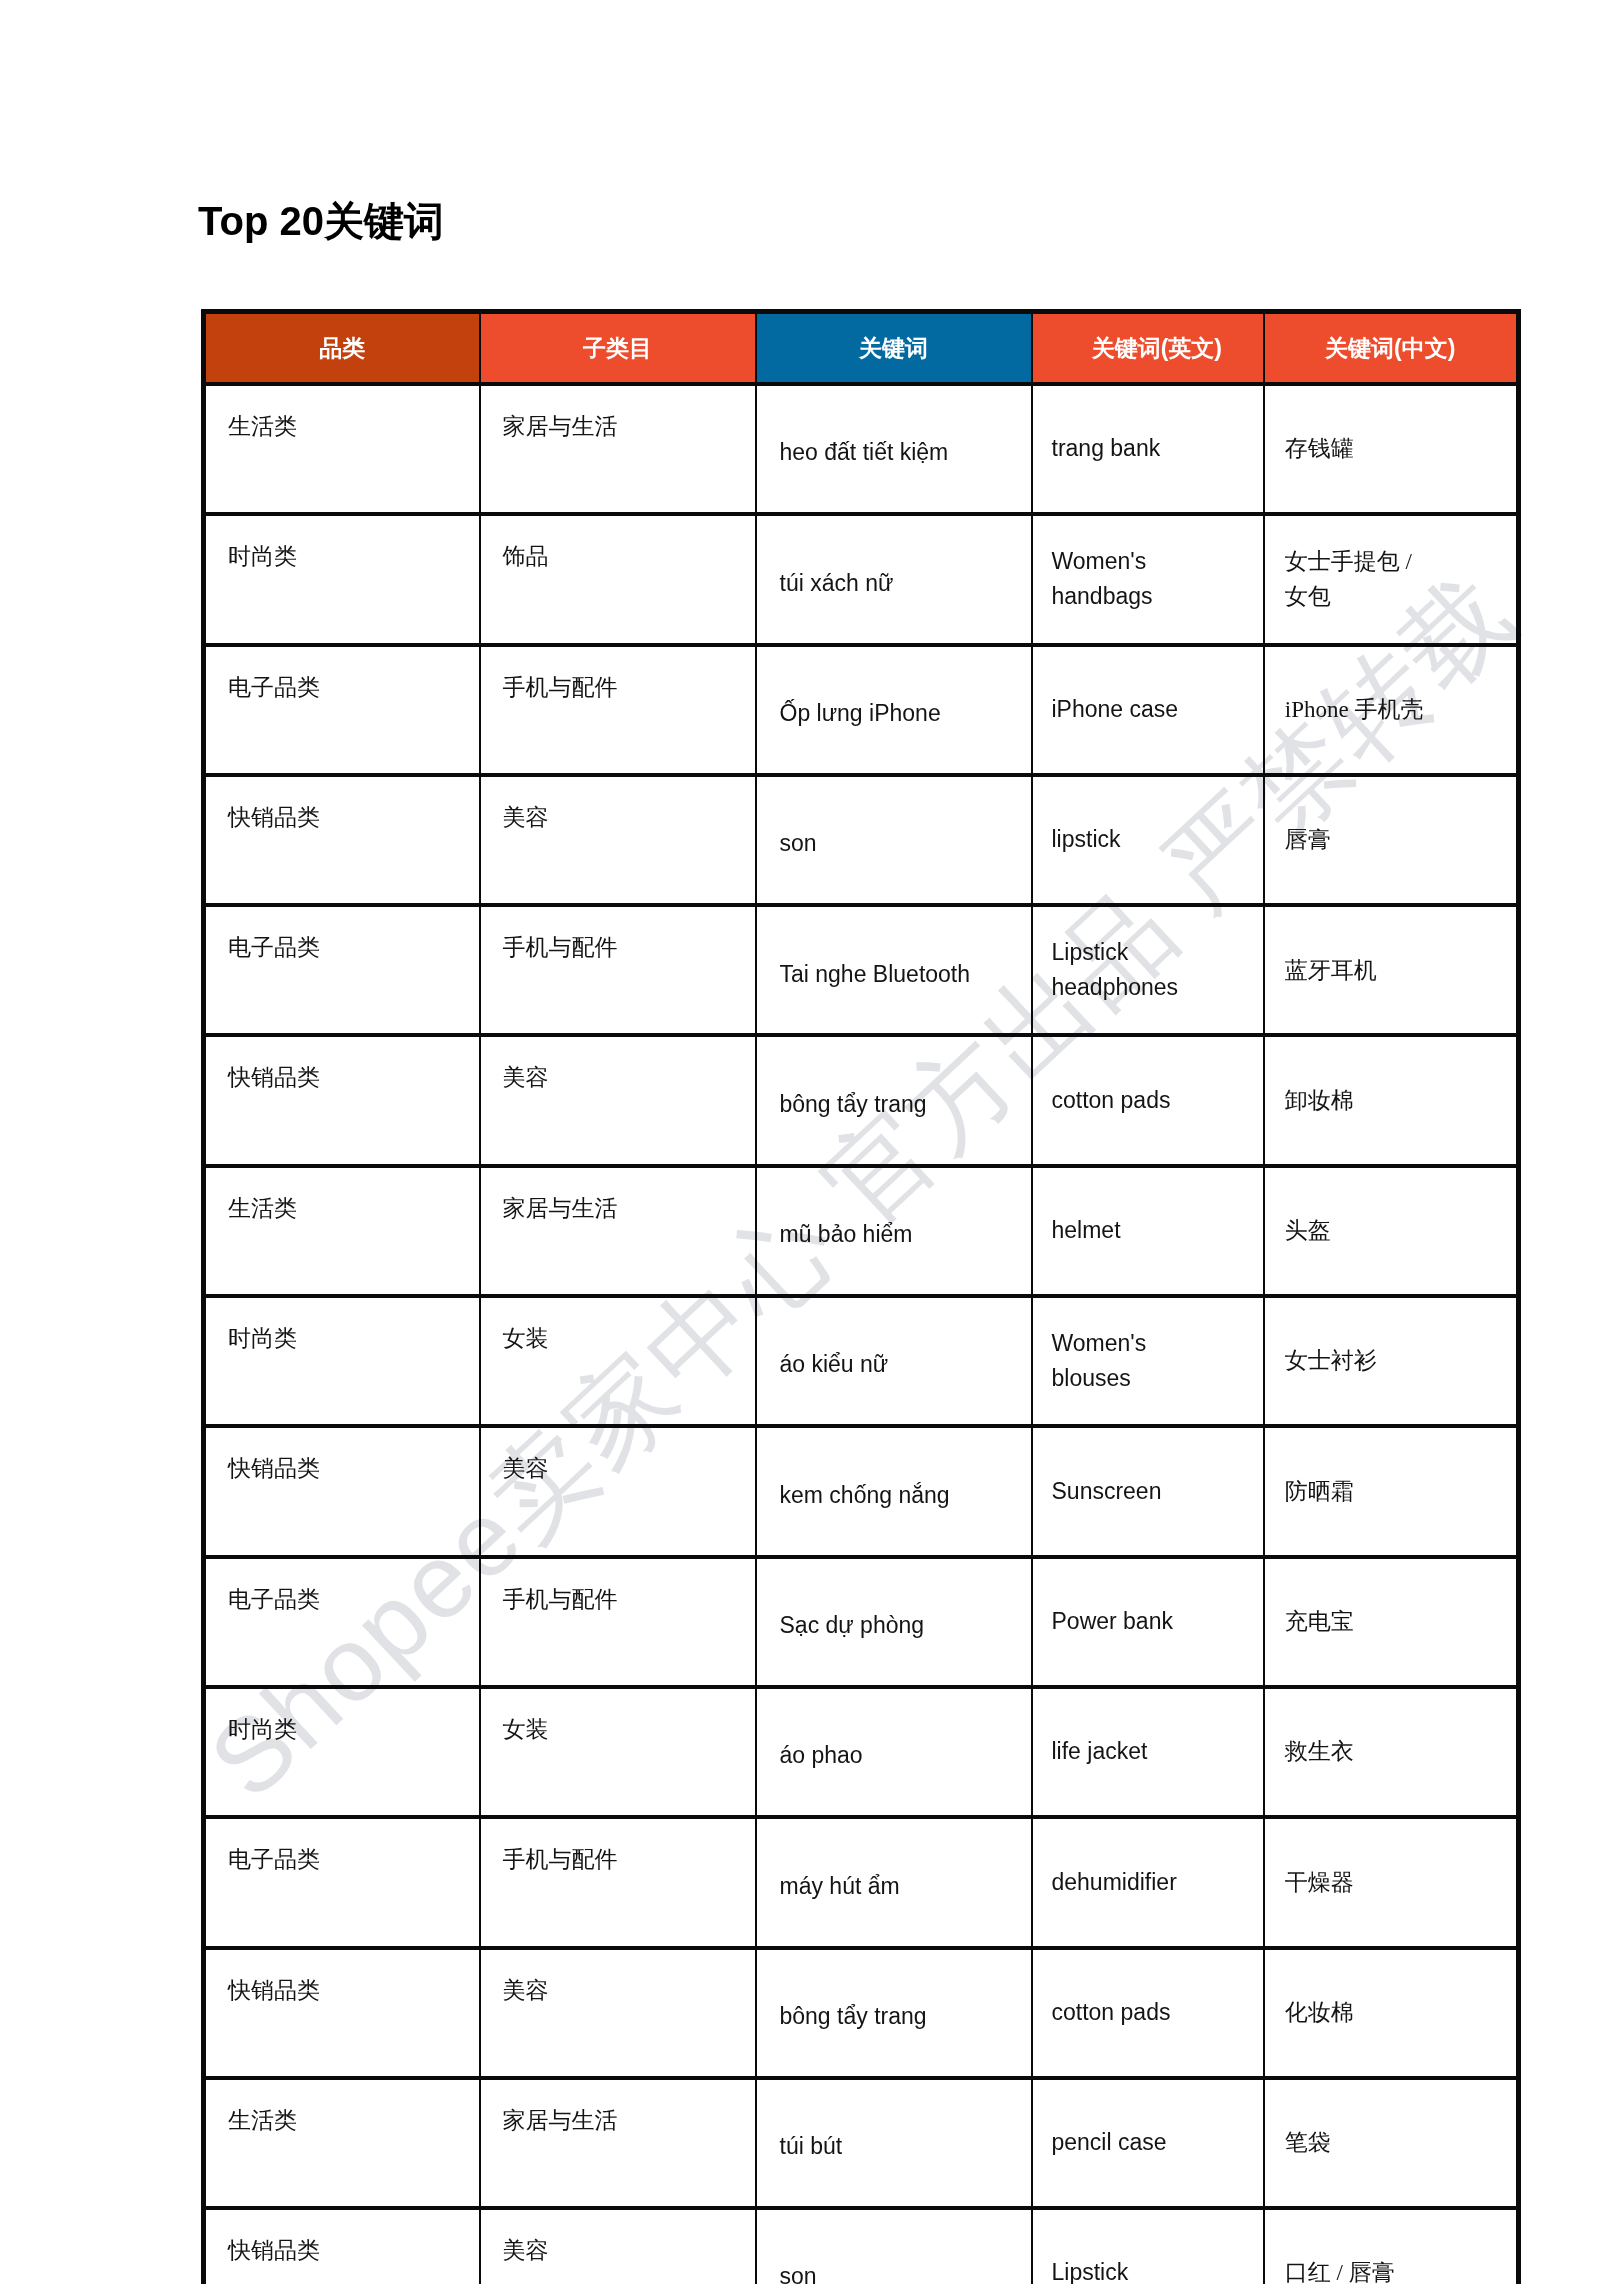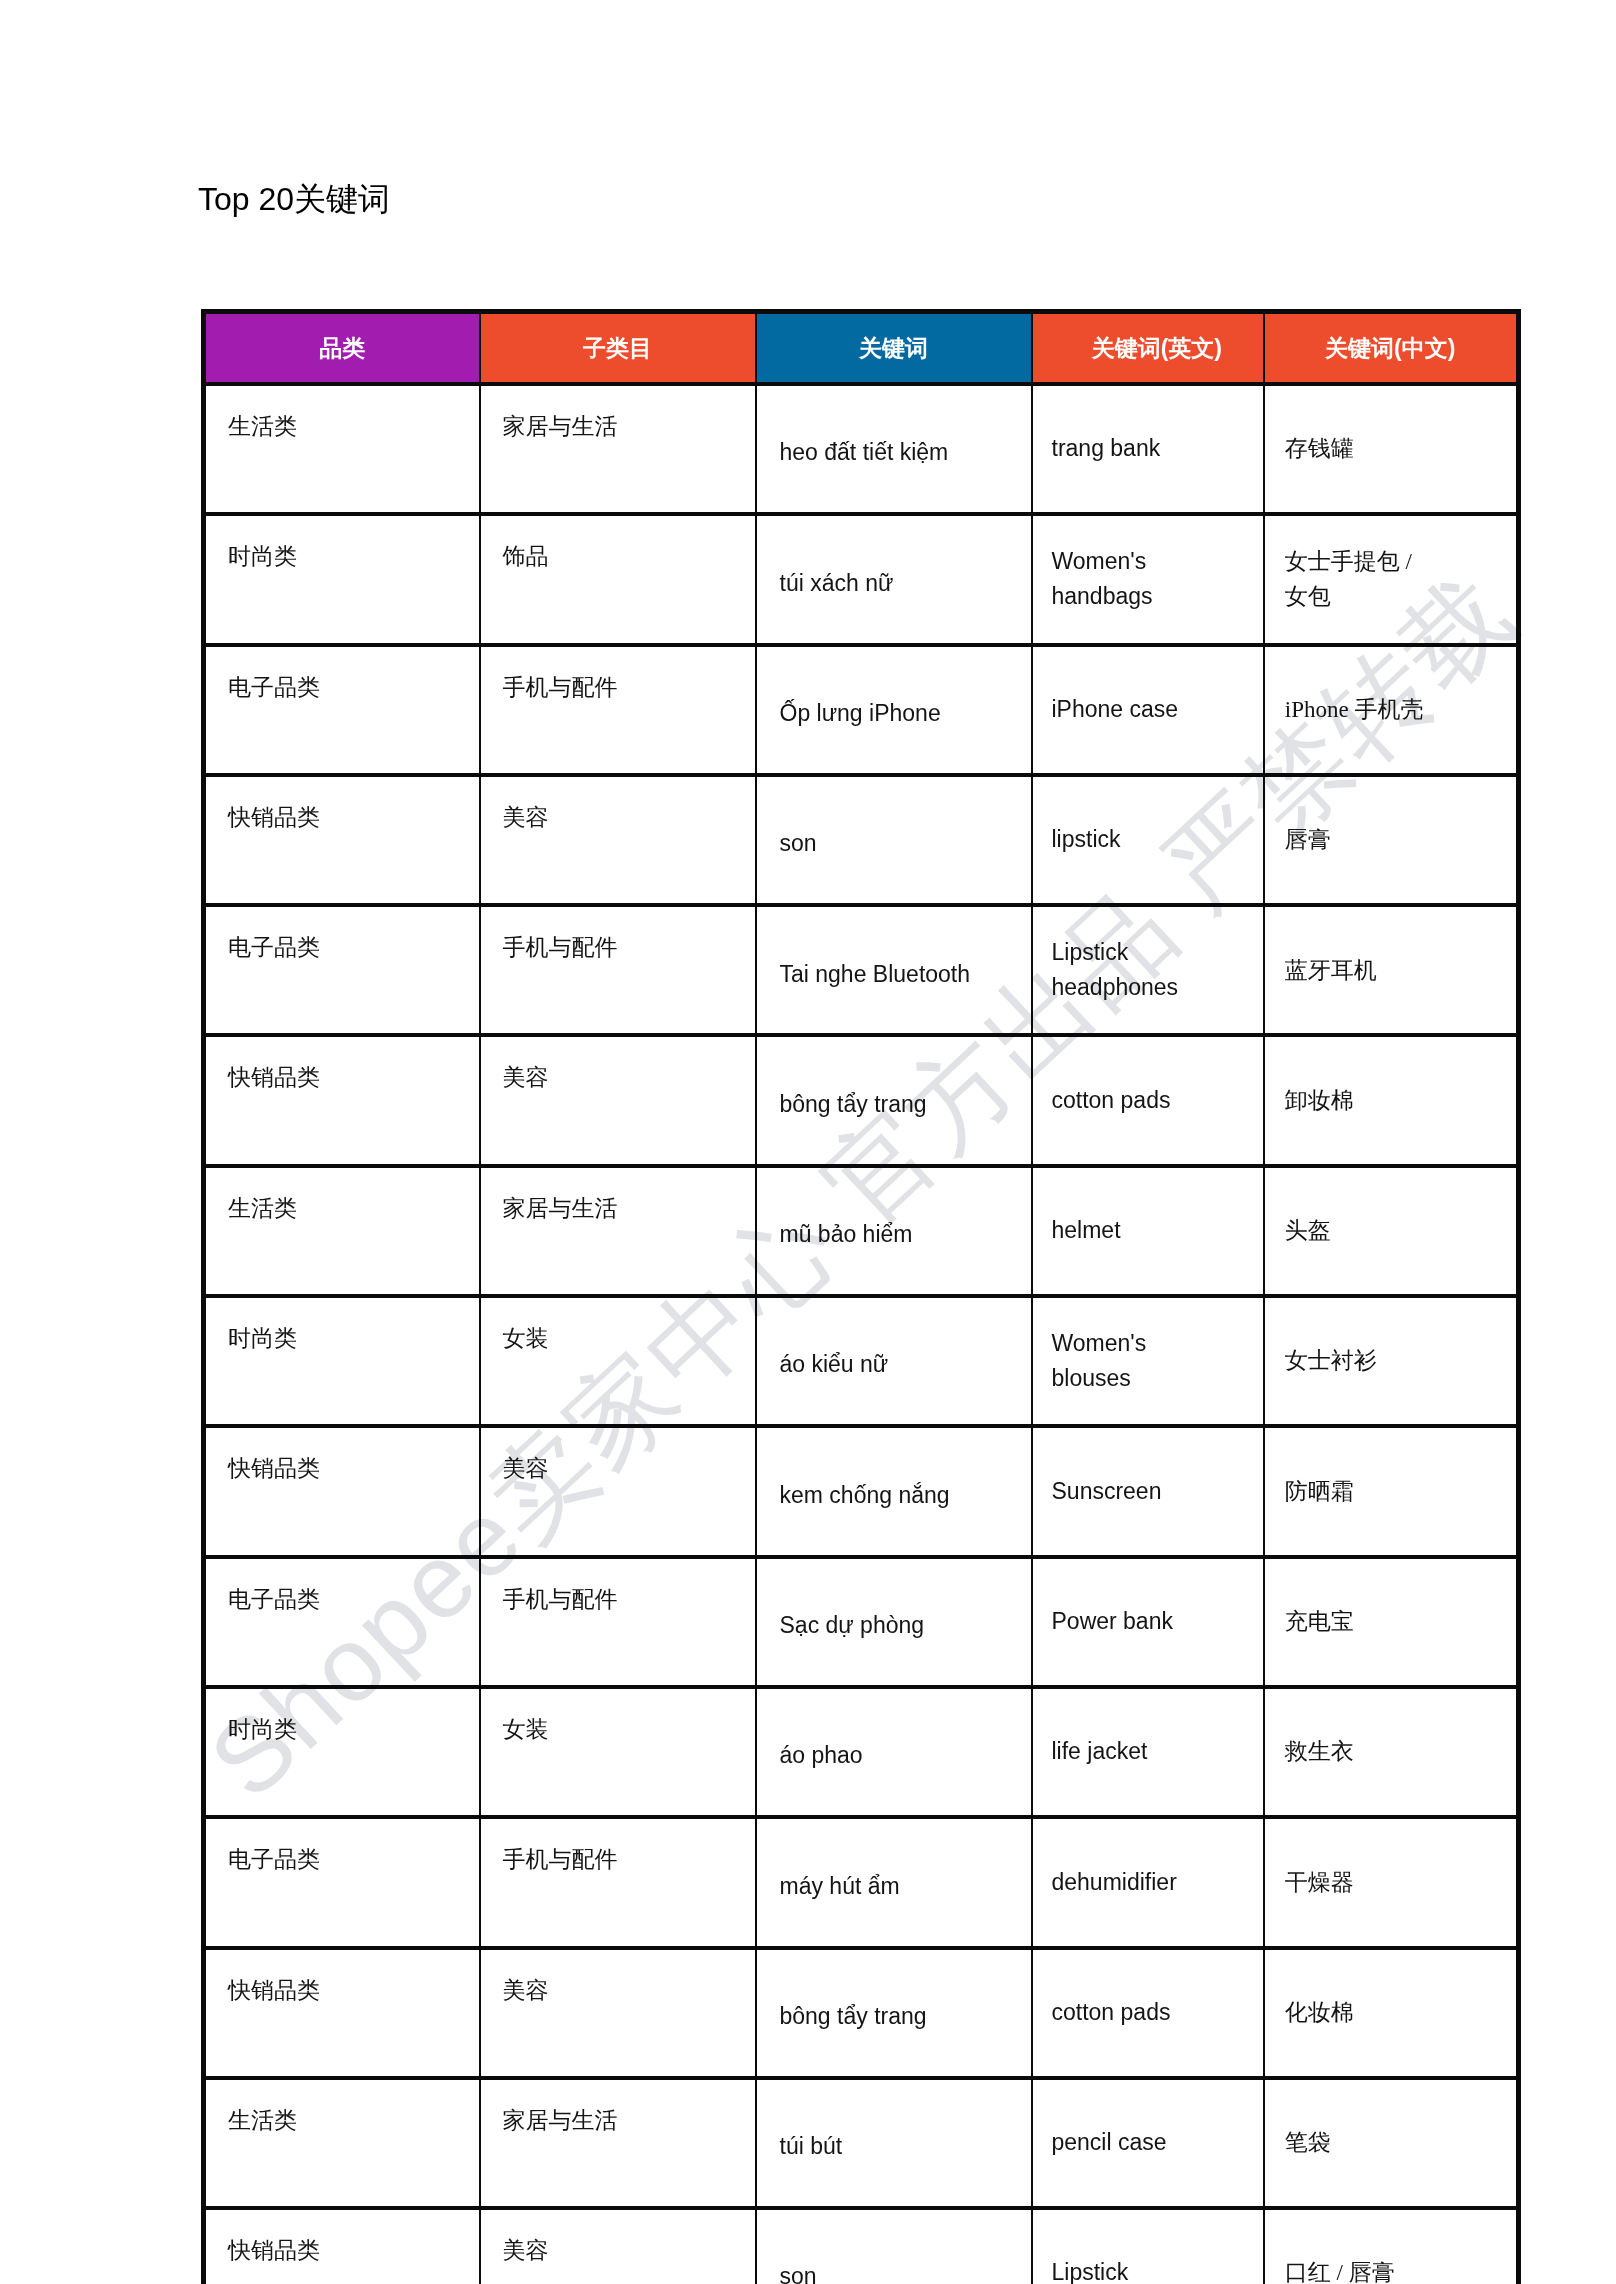--- a/index.html
+++ b/index.html
@@ -6,23 +6,23 @@
   body{
     width:1617px;height:2284px;
     background:#ffffff;
     font-family:"Liberation Sans","DejaVu Sans",sans-serif;
     position:relative;
     overflow:hidden;
     color:#0f0f0f;
   }
   .page-title{
     position:absolute;
-    left:198px;top:178px;
-    font-size:32px;
-    font-weight:400;
+    left:198px;top:194px;
+    font-size:40px;
+    font-weight:700;
     color:#000;
     margin:0;
     z-index:2;
     letter-spacing:0;
   }
   .watermark{
     position:absolute;
     left:863px;top:1187px;
     transform:translate(-50%,-50%) rotate(-43deg);
     font-size:105px;
@@ -95,21 +95,21 @@
 <table class="kw">
   <colgroup>
     <col style="width:276px">
     <col style="width:276px">
     <col style="width:276px">
     <col style="width:232px">
     <col style="width:255px">
   </colgroup>
   <thead>
     <tr>
-        <th style="background: #a21caf;">品类</th>
+        <th style="background: #c2410c;">品类</th>
         <th style="background: rgb(238, 77, 45);">子类目</th>
         <th style="background: #0369a1;">关键词</th>
         <th style="background: rgb(238, 77, 45); padding-left: 24px;">关键词(英文)</th>
         <th style="background: rgb(238, 77, 45);">关键词(中文)</th>
       </tr>
   </thead>
   <tbody>
       <tr>
         <td class="c0">生活类</td>
         <td class="c1">家居与生活</td>

